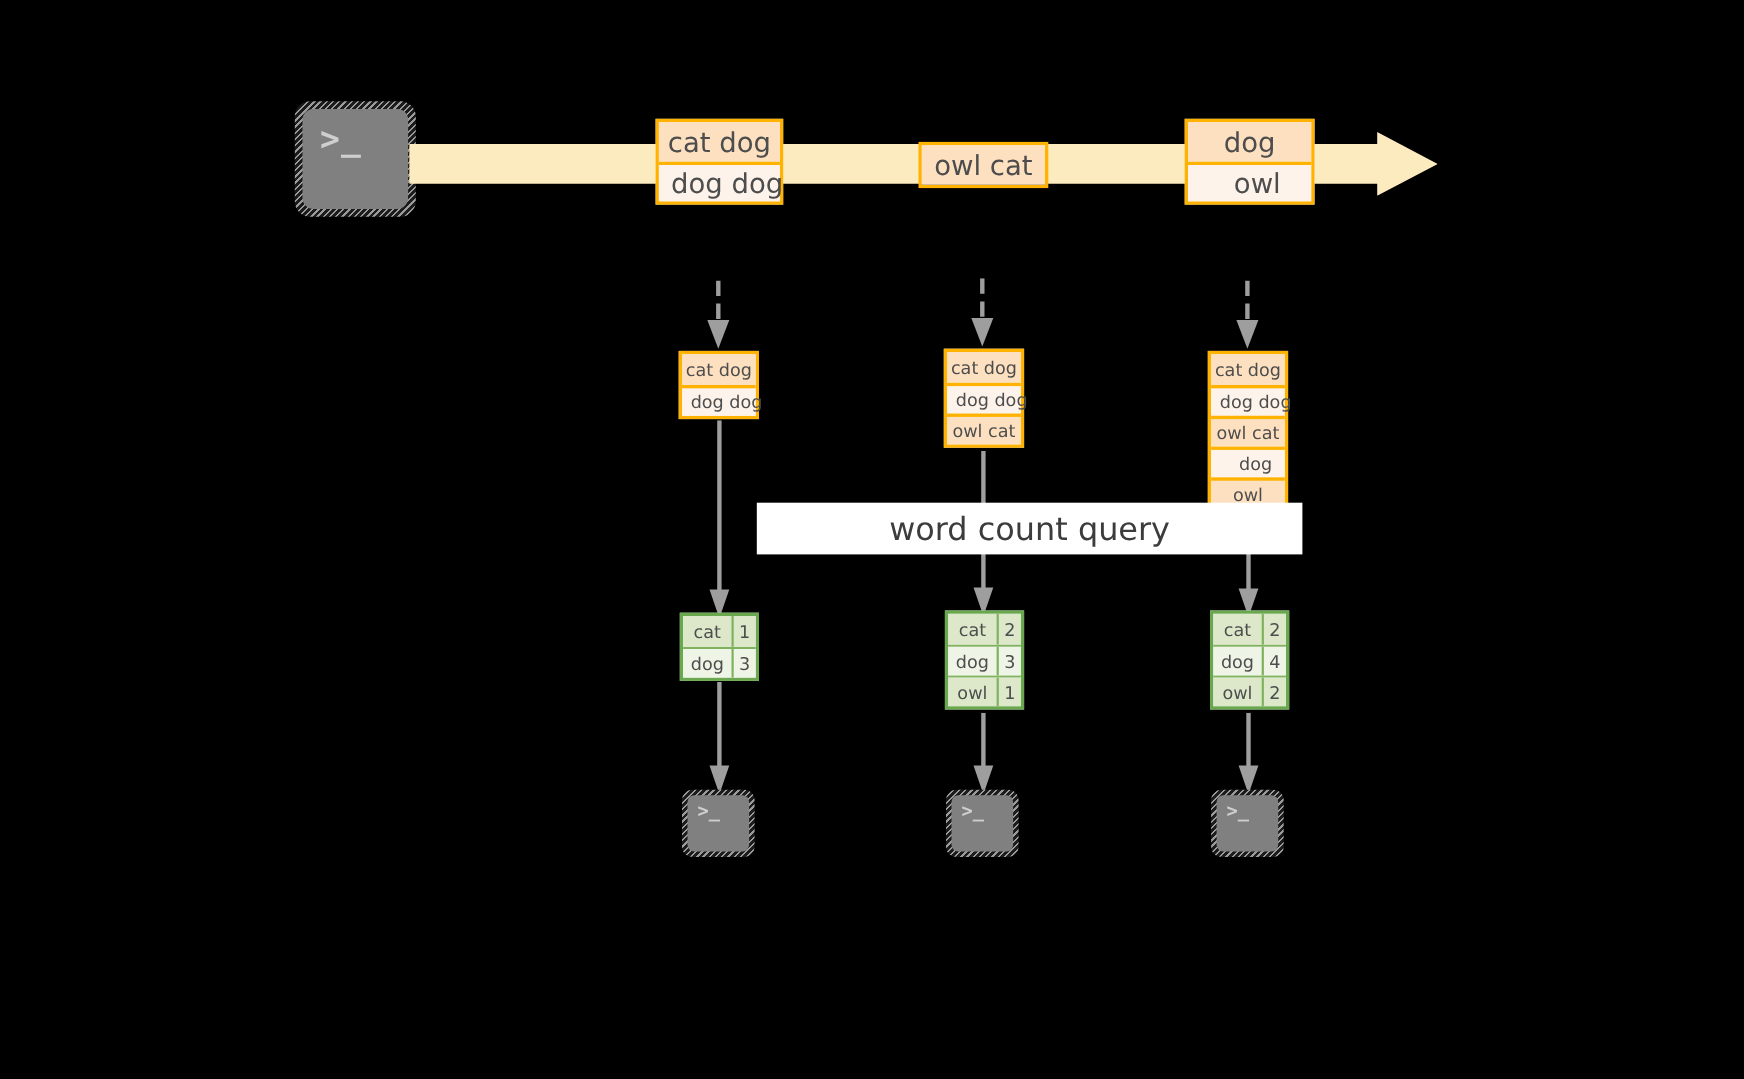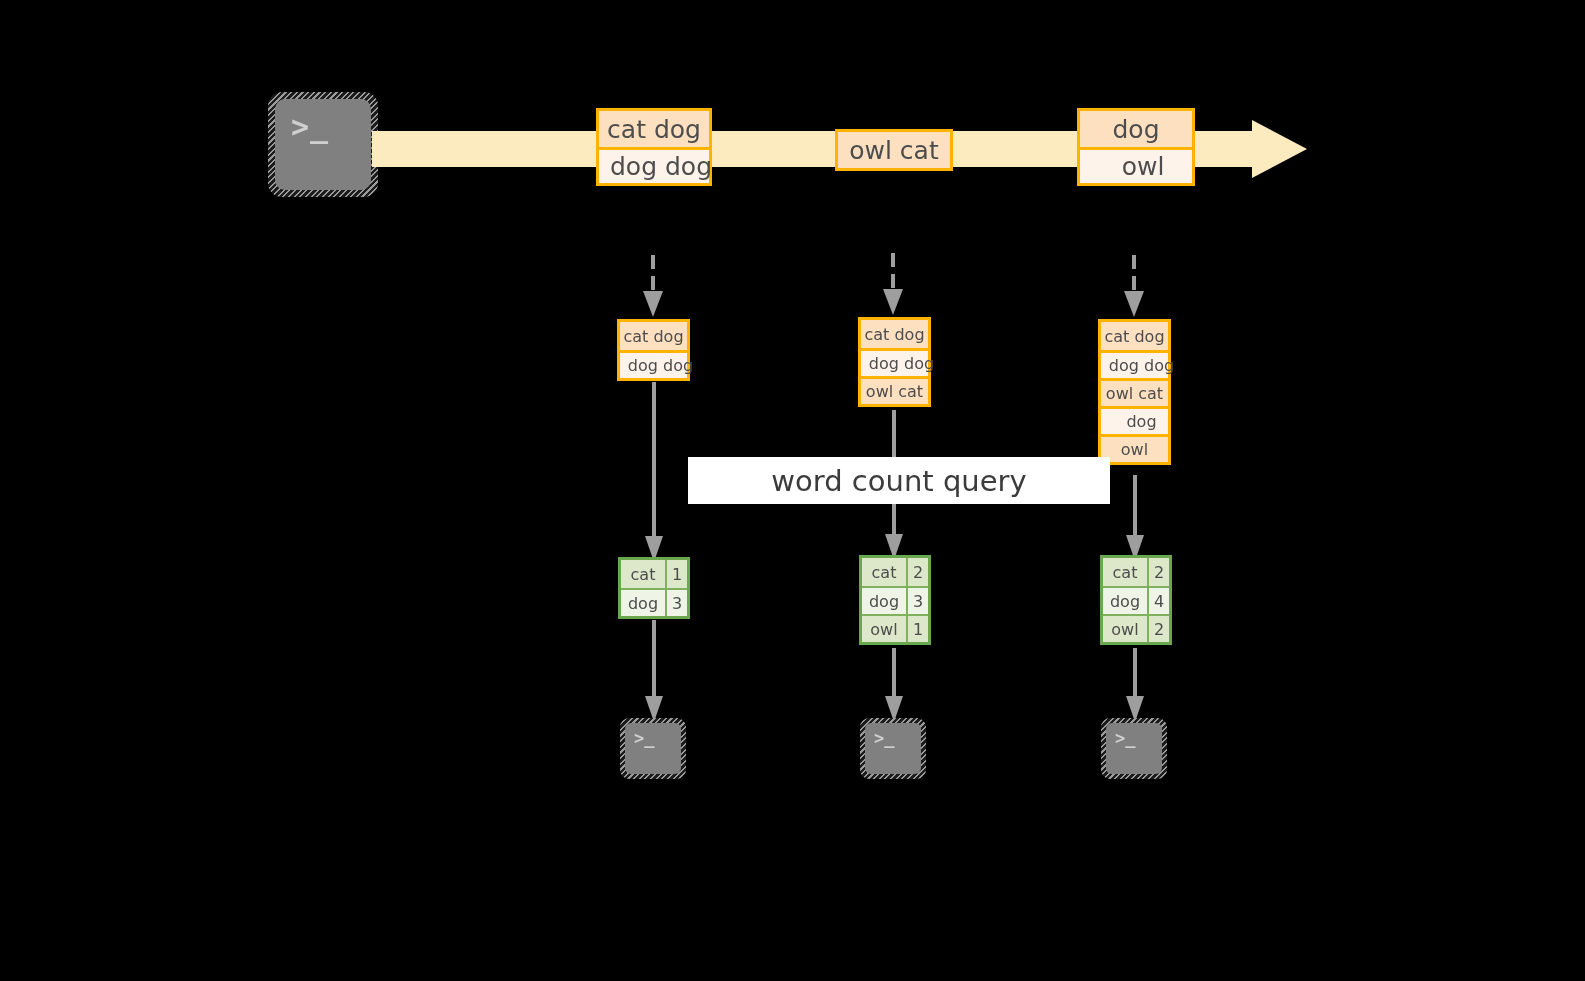--- a/index.html
+++ b/index.html
@@ -54,21 +54,21 @@
   .gcell.word{width:44px;}
   .gcell.num{width:22px;border-left:2px solid #7FB25F;}
   .grow.dark .gcell{background:#DCE8C9;}
   .grow.light .gcell{background:#EEF4E6;}
 
   
   .conn{position:absolute;}
   .conn svg{display:block;}
 
   
-  .query-band{position:absolute;left:688px;top:457px;width:422px;height:47px;
+  .query-band{position:absolute;left:688px;top:457px;width:496px;height:47px;
       background:#FFFFFF;display:flex;align-items:center;justify-content:center;}
   .query-band span{color:#3c3c3c;font-size:29px;white-space:nowrap;}
 </style>
 </head>
 <body>
 
 <div id="stage">
 
   <div class="term term-top">
     <div class="hatch"></div>

